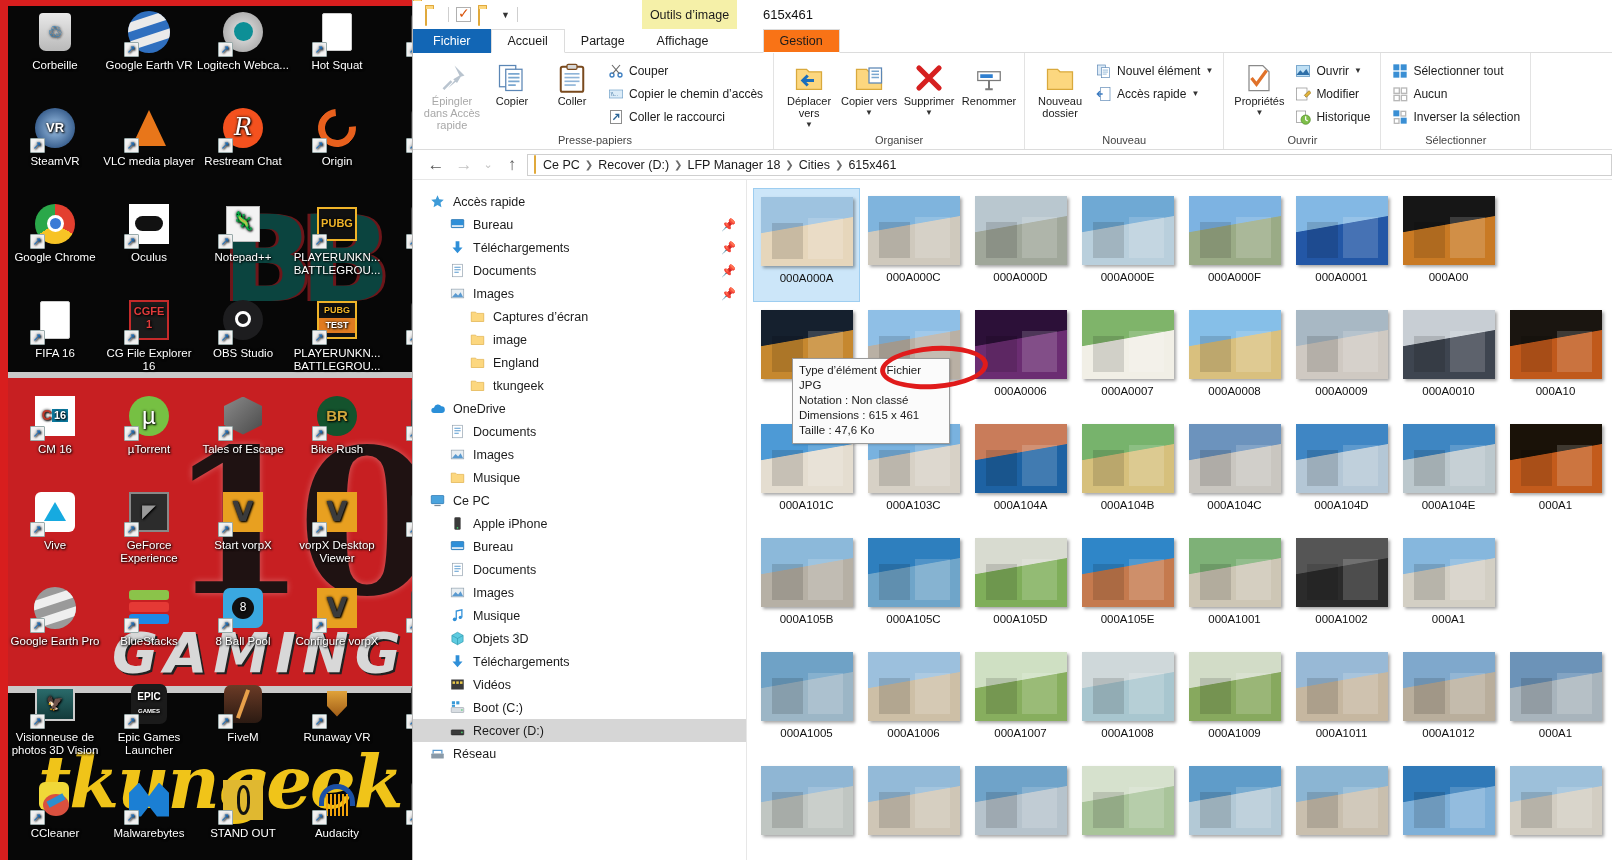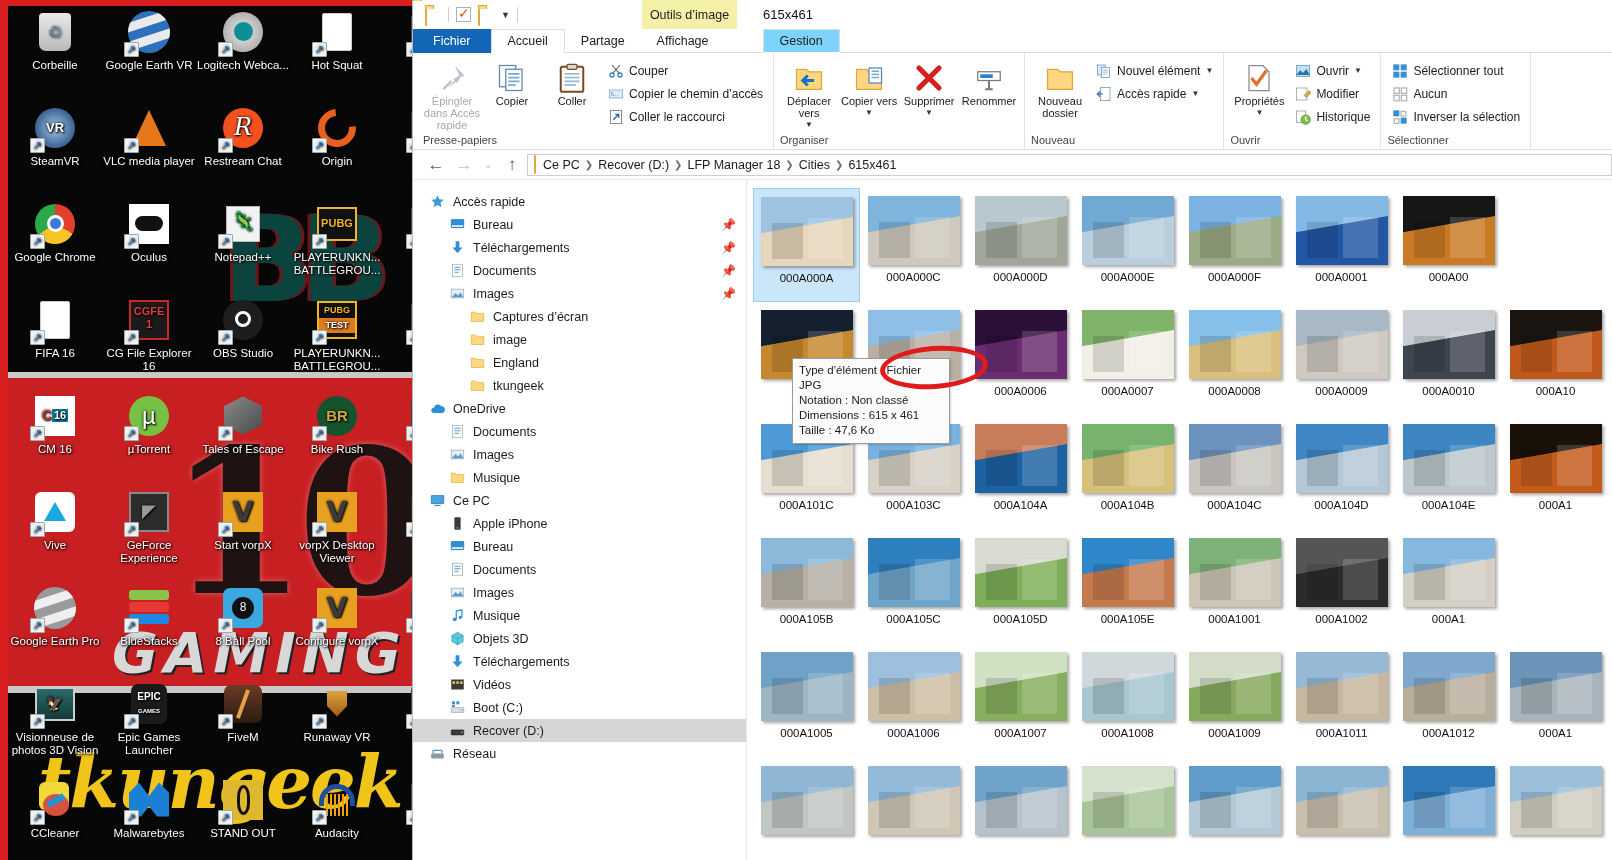--- a/index.html
+++ b/index.html
@@ -117,36 +117,36 @@
   .tabbar:after{
     content:""; position:absolute; left:0; right:0; bottom:0; height:1px; background:#dcdcdc;
   }
   .tab{
     height:24px; padding:0 16px; font-size:12.5px; color:#1b1b1b;
     display:flex; align-items:center; position:relative; z-index:2;
   }
   .tab.file{ background:#1266b5; color:#fff; padding:0 20px; }
   .tab.active{ background:#fff; border:1px solid #dcdcdc; border-bottom:1px solid #fff; }
   .tab.ctx{
-    background:#7dd3fc; border:1px solid #dcdcdc; border-bottom:1px solid #fff;
+    background:#f97316; border:1px solid #dcdcdc; border-bottom:1px solid #fff;
   }
 
   
   .ribbon{
     height:97px; background:#fff; border-bottom:1px solid #dcdcdc;
     display:flex; align-items:stretch; padding-left:4px; position:relative;
   }
   .grp{
     display:flex; flex-direction:column; justify-content:space-between;
     border-right:1px solid #e3e3e3; padding:4px 6px 0;
     position:relative;
   }
   .grp .grow{ display:flex; align-items:flex-start; gap:2px; flex:1;}
   .grp .gname{
-    font-size:11px; color:#444; padding-bottom:3px;
+    text-align:center; font-size:11px; color:#444; padding-bottom:3px;
   }
   .bigbtn{
     width:58px; display:flex; flex-direction:column; align-items:center;
     font-size:11px; color:#1b1b1b; text-align:center; line-height:12px;
     padding-top:4px; cursor:default;
   }
   .bigbtn.dim{ color:#a8a8a8; }
   .bigbtn .bi{ height:34px; display:flex; align-items:center; justify-content:center; }
   .smallcol{ display:flex; flex-direction:column; gap:2px; padding-top:3px; }
   .smallbtn{

